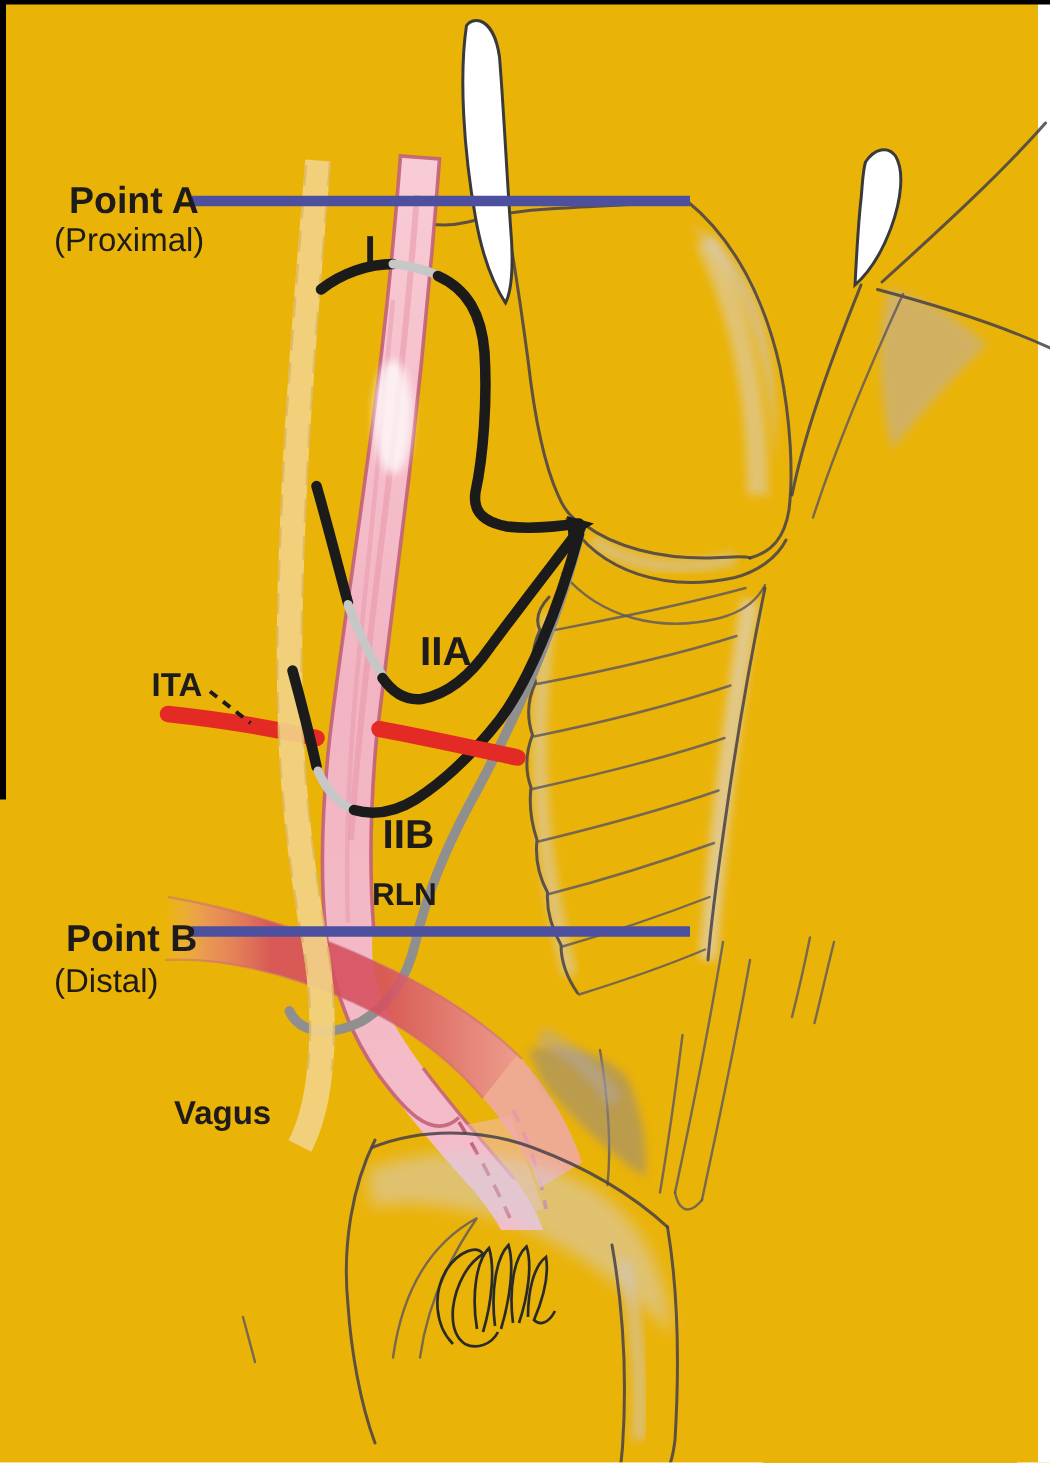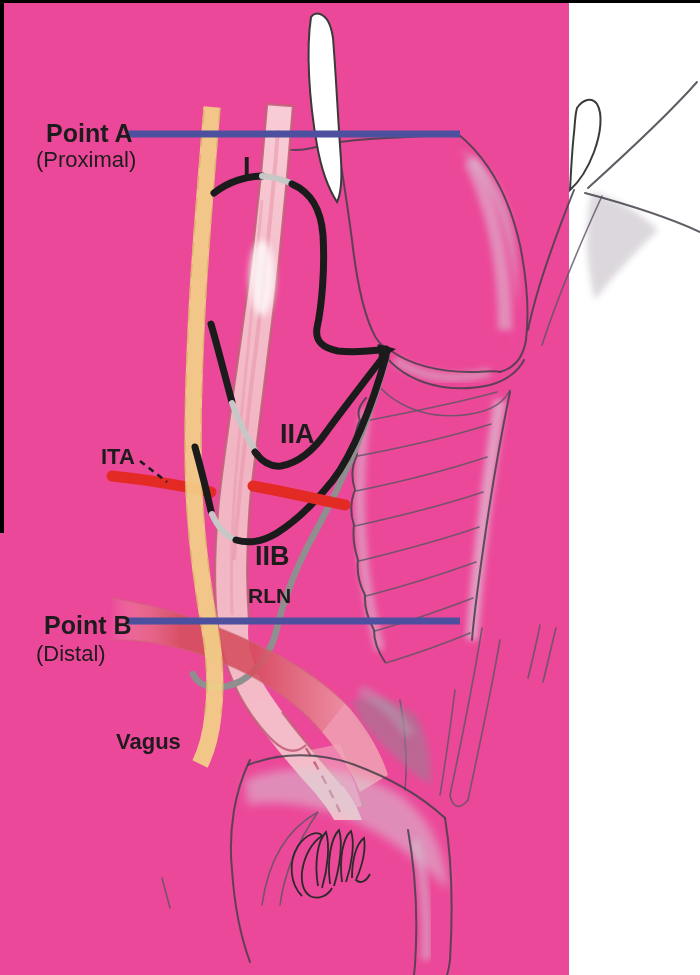--- a/index.html
+++ b/index.html
@@ -1,16 +1,16 @@
 <!DOCTYPE html>
 <html><head>
 <meta charset="utf-8">
 <style>
   html,body{margin:0;padding:0;background:#fff;width:700px;height:975px;overflow:hidden;}
-  .stage{position:relative;width:569px;height:975px;background:#ec4899;font-family:"Liberation Sans",sans-serif;}
+  .stage{position:relative;width:692px;height:975px;background:#eab308;font-family:"Liberation Sans",sans-serif;}
   svg{display:block}
   text{fill:#1e1b1c;}
   .lbl-bold{font-weight:bold;font-size:25px;}
   .lbl-sub{font-weight:normal;font-size:22px;}
   .lbl-anat{font-weight:bold;font-size:22px;}
   .lbl-big{font-weight:bold;font-size:27px;}
   .lbl-rln{font-weight:bold;font-size:21px;}
   .pencil{fill:none;stroke:#45404a;stroke-width:2;stroke-linecap:round;opacity:.85}
   .pencil-thin{fill:none;stroke:#5a5560;stroke-width:1.6;stroke-linecap:round;opacity:.8}
   .nerve{fill:none;stroke-width:7;stroke-linecap:round;}

